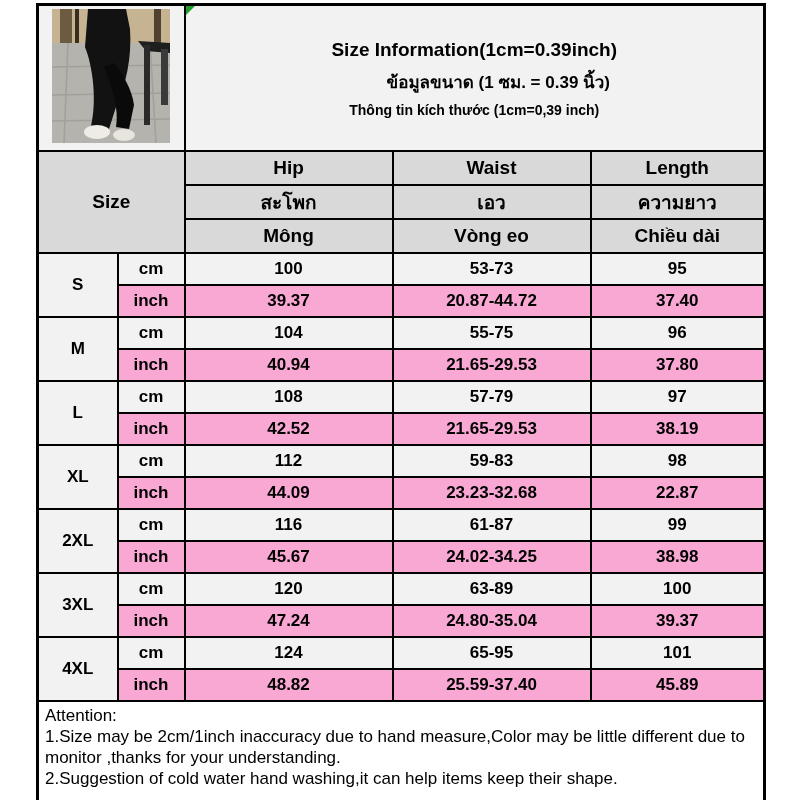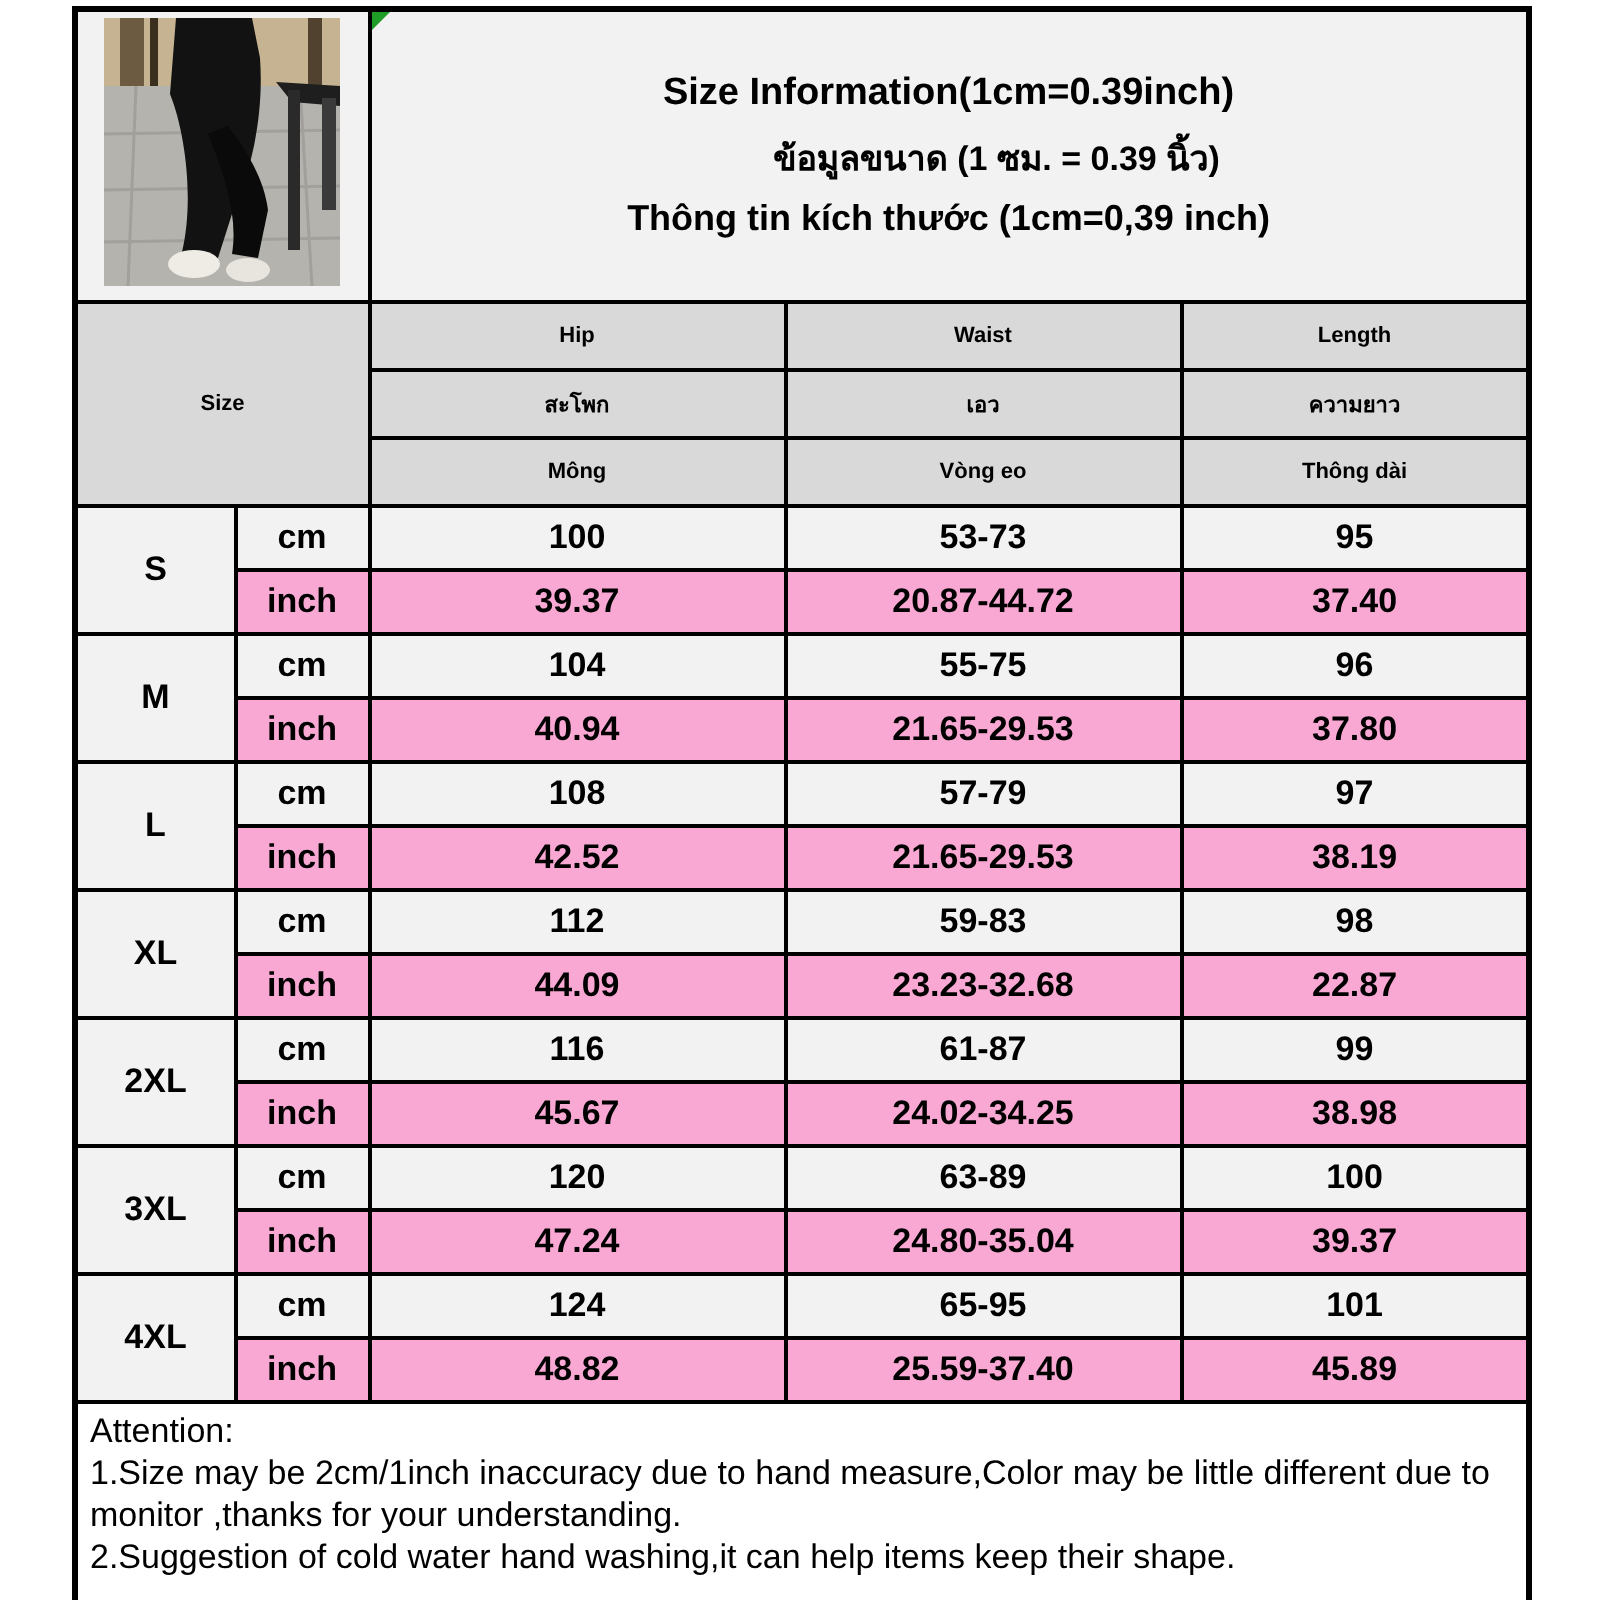--- a/index.html
+++ b/index.html
@@ -9,25 +9,25 @@
     margin:3px 0 0 36px;border:3px solid #000;}
   td{border:2px solid #000;text-align:center;vertical-align:middle;
     overflow:hidden;white-space:nowrap;}
   
   .photo-cell{background:#f2f2f2;height:140px;padding:2px;}
   .title-cell{background:#f2f2f2;position:relative;}
   .title-inner{display:flex;flex-direction:column;justify-content:center;
     align-items:center;gap:7px;height:100%;text-align:right;}
   .title-en{font-size:19px;font-weight:700;}
   .title-th{font-size:17px;font-weight:700;margin-left:48px;}
-  .title-vi{font-size:18px;font-weight:700;}
+  .title-vi{font-size:14px;font-weight:700;}
   .green-corner{position:absolute;top:0;left:0;width:0;height:0;
     border-top:9px solid #1f9d27;border-right:9px solid transparent;}
   
-  .hdr td{background:#d9d9d9;font-weight:700;font-size:11px;height:30px;}
+  .hdr td{background:#d9d9d9;font-weight:700;font-size:19px;height:30px;}
   .size-label{background:#d9d9d9;font-weight:700;font-size:29px;}
   
   .size-cell{background:#d9d9d9;font-weight:700;font-size:18px;}
   tr.cm-row td{background:#f2f2f2;}
   tr.inch-row td{background:#f9a8d4;}
   tr.cm-row td,tr.inch-row td{height:28px;font-size:17px;font-weight:700;}
   
   .attention{background:#fff;text-align:left;vertical-align:top;white-space:normal;
     font-size:17px;font-weight:400;padding:3px 8px 0 6px;height:100px;line-height:21px;}
 </style>
@@ -87,21 +87,21 @@
       <td>Length</td>
     </tr>
     <tr class="hdr">
       <td>สะโพก</td>
       <td>เอว</td>
       <td>ความยาว</td>
     </tr>
     <tr class="hdr">
       <td>Mông</td>
       <td>Vòng eo</td>
-      <td>Thông dài</td>
+      <td>Chiều dài</td>
     </tr>
 
     <tr class="cm-row">
       <td rowspan="2" class="size-cell">S</td>
       <td class="unit">cm</td>
       <td>100</td>
       <td>53-73</td>
       <td>95</td>
     </tr>
     <tr class="inch-row">

